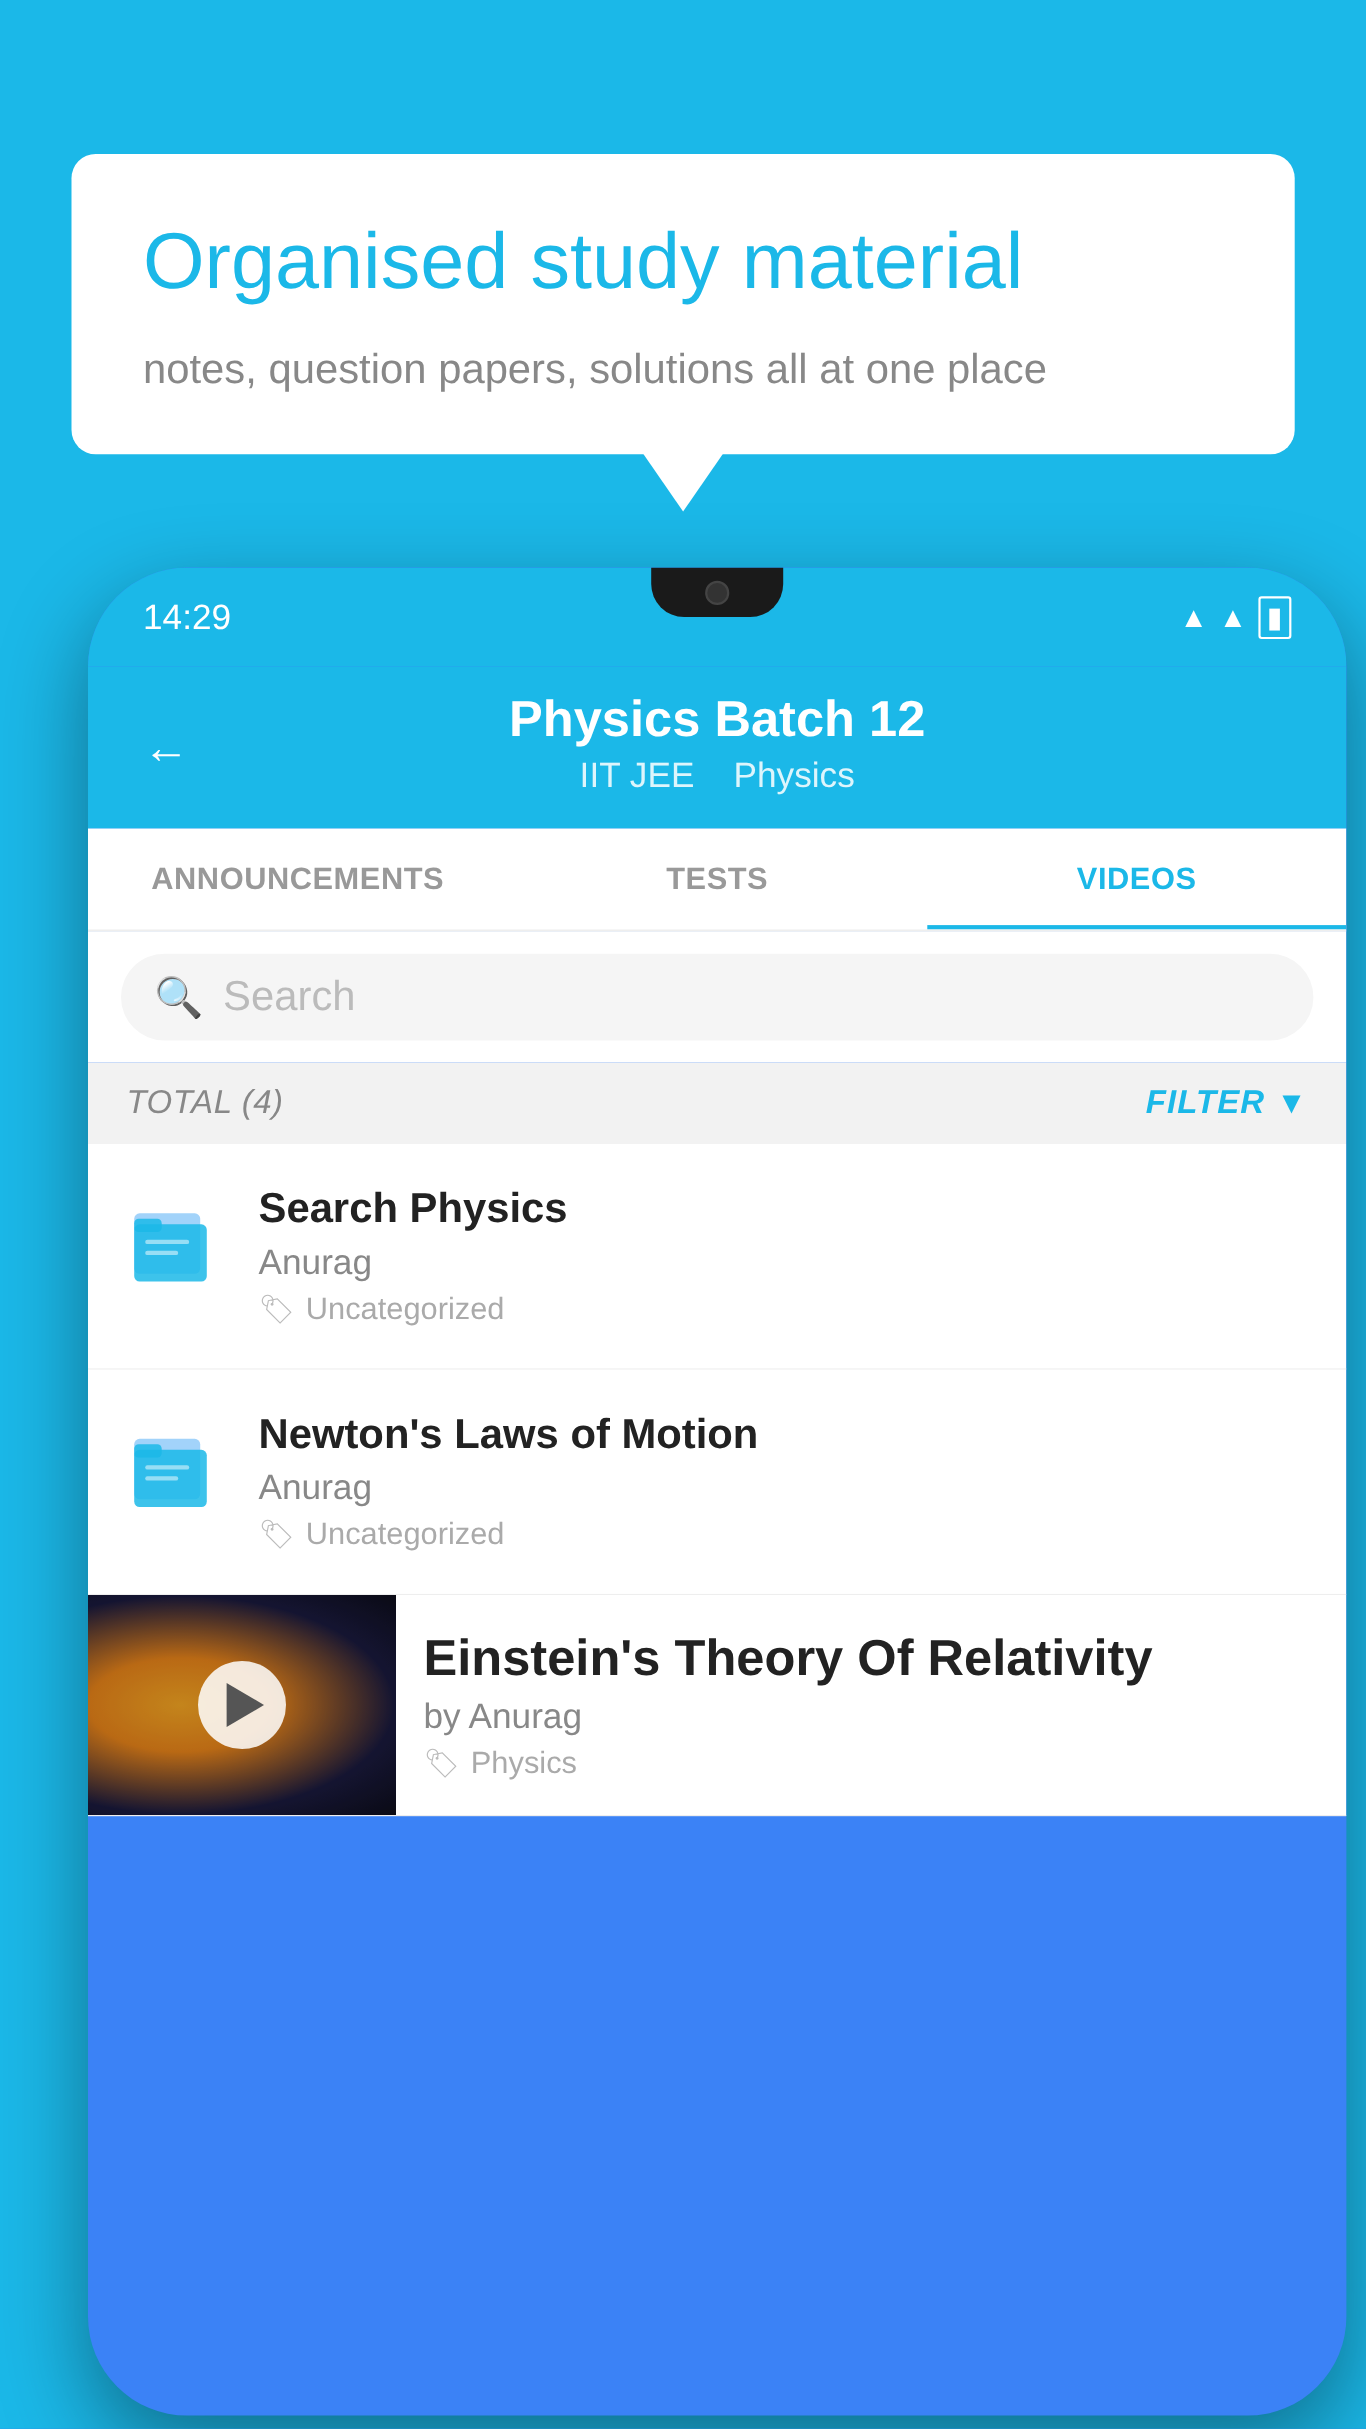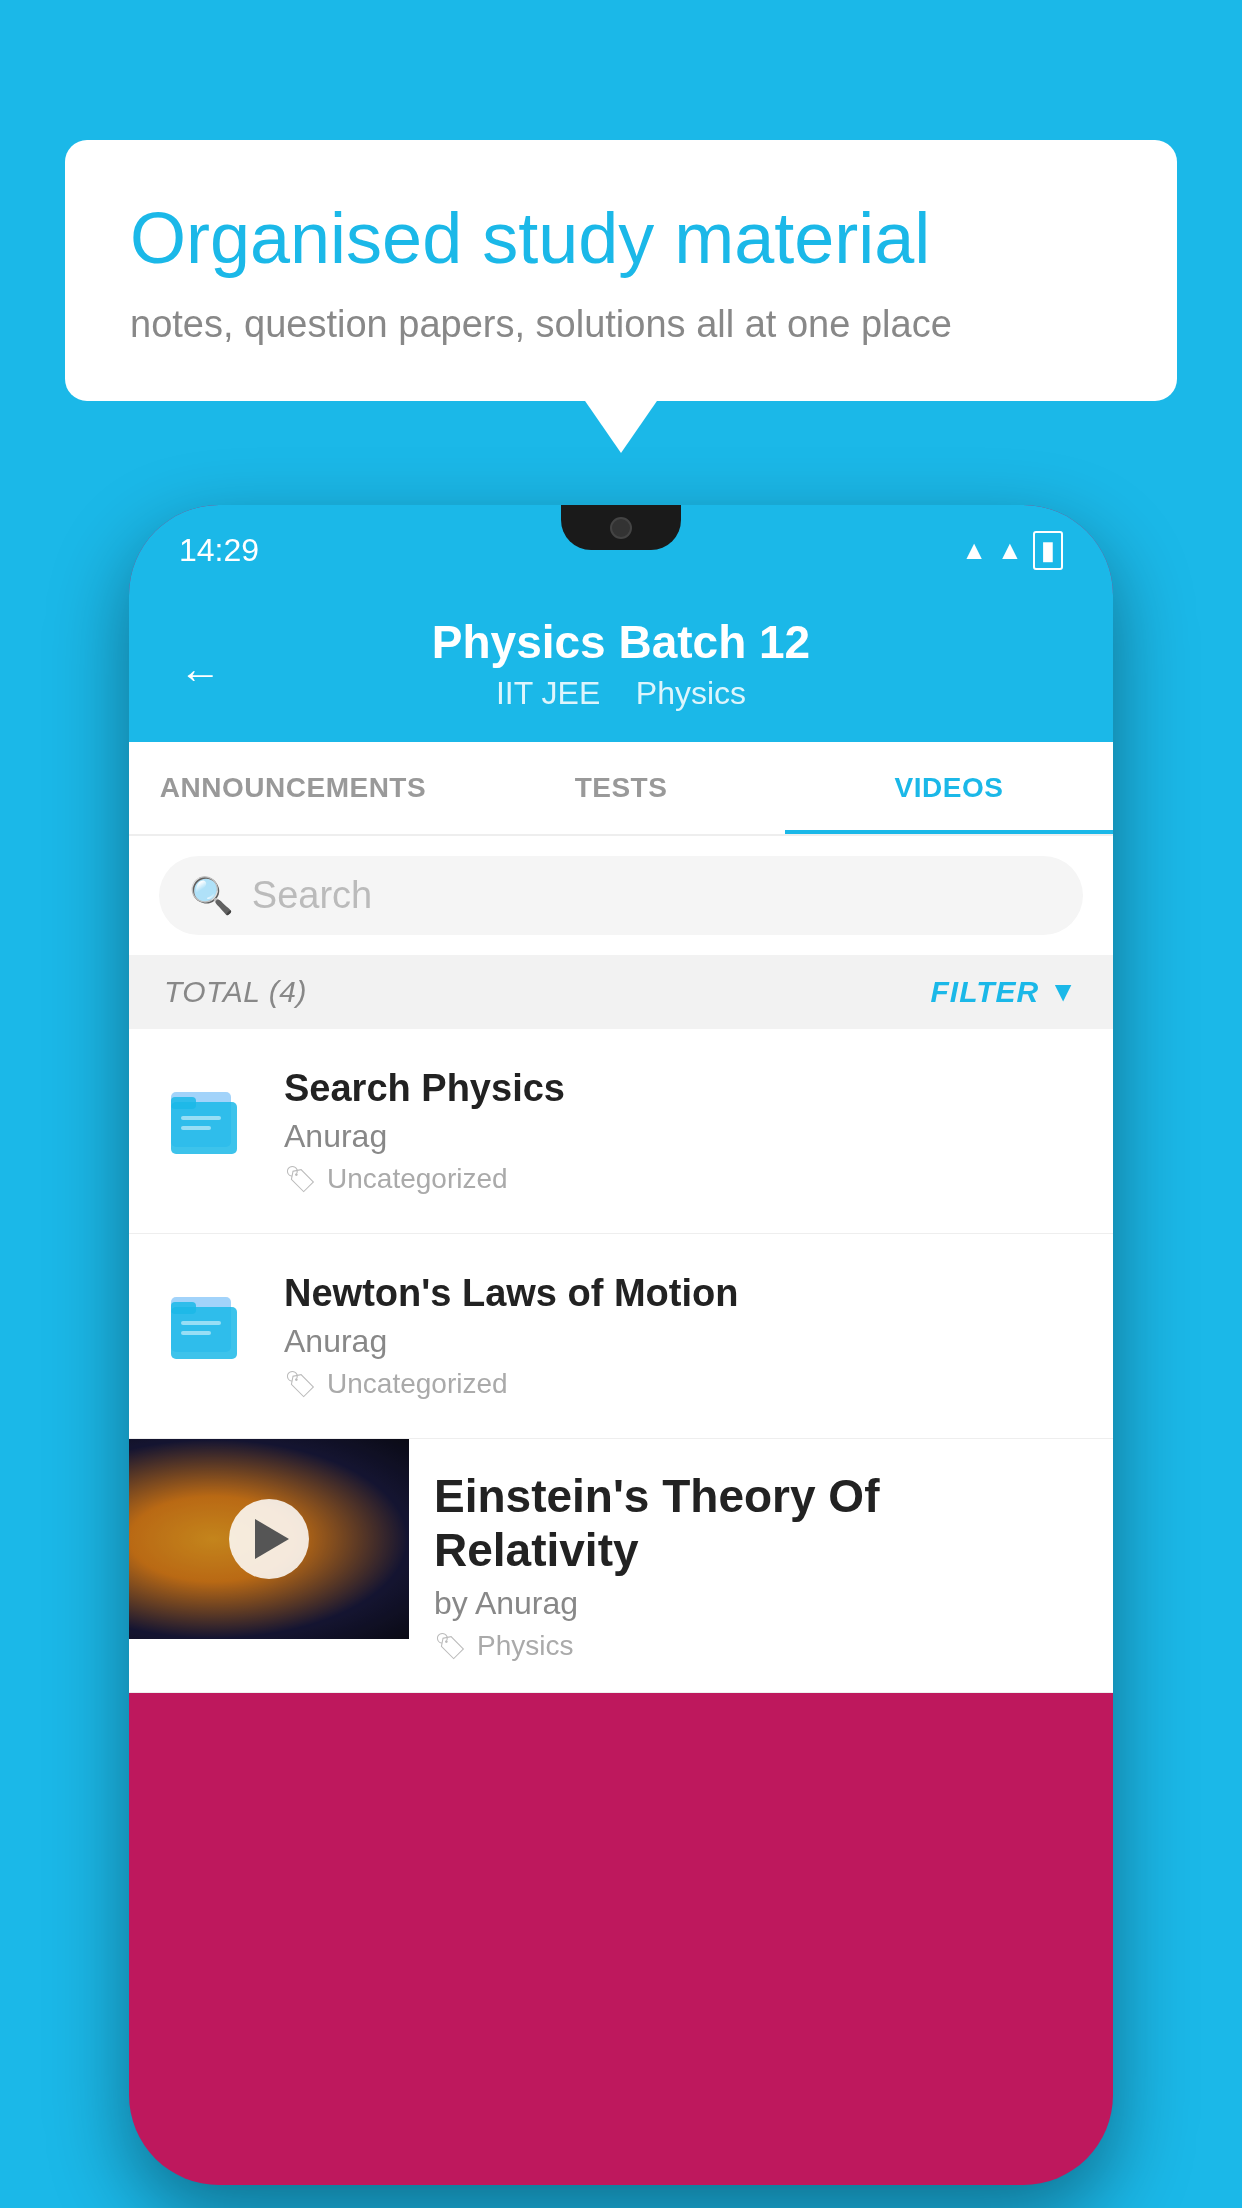--- a/index.html
+++ b/index.html
@@ -39,43 +39,43 @@
       border-left: 38px solid transparent;
       border-right: 38px solid transparent;
       border-top: 55px solid white;
     }
 
     .bubble-title {
       font-size: 72px;
       font-weight: 400;
       color: #1bb8e8;
       line-height: 1.2;
-      margin-bottom: 22px;
+      margin-bottom: 34px;
     }
 
     .bubble-subtitle {
       font-size: 38px;
       color: #888;
       font-weight: 400;
     }
 
     
     .phone-container {
       position: absolute;
       top: 500px;
       left: 80px;
       right: 80px;
       bottom: 0;
     }
 
     .phone-body {
-      background: #be185d;
+      background: #3b82f6;
       border-radius: 90px;
-      width: 984px;
-      margin: 5px auto;
+      width: 1144px;
+      margin: 16px auto;
       height: 1680px;
       position: relative;
       box-shadow: 0 30px 80px rgba(0,0,0,0.4);
       overflow: hidden;
     }
 
     
     .phone-top-bar {
       background: #1bb8e8;
       height: 90px;

